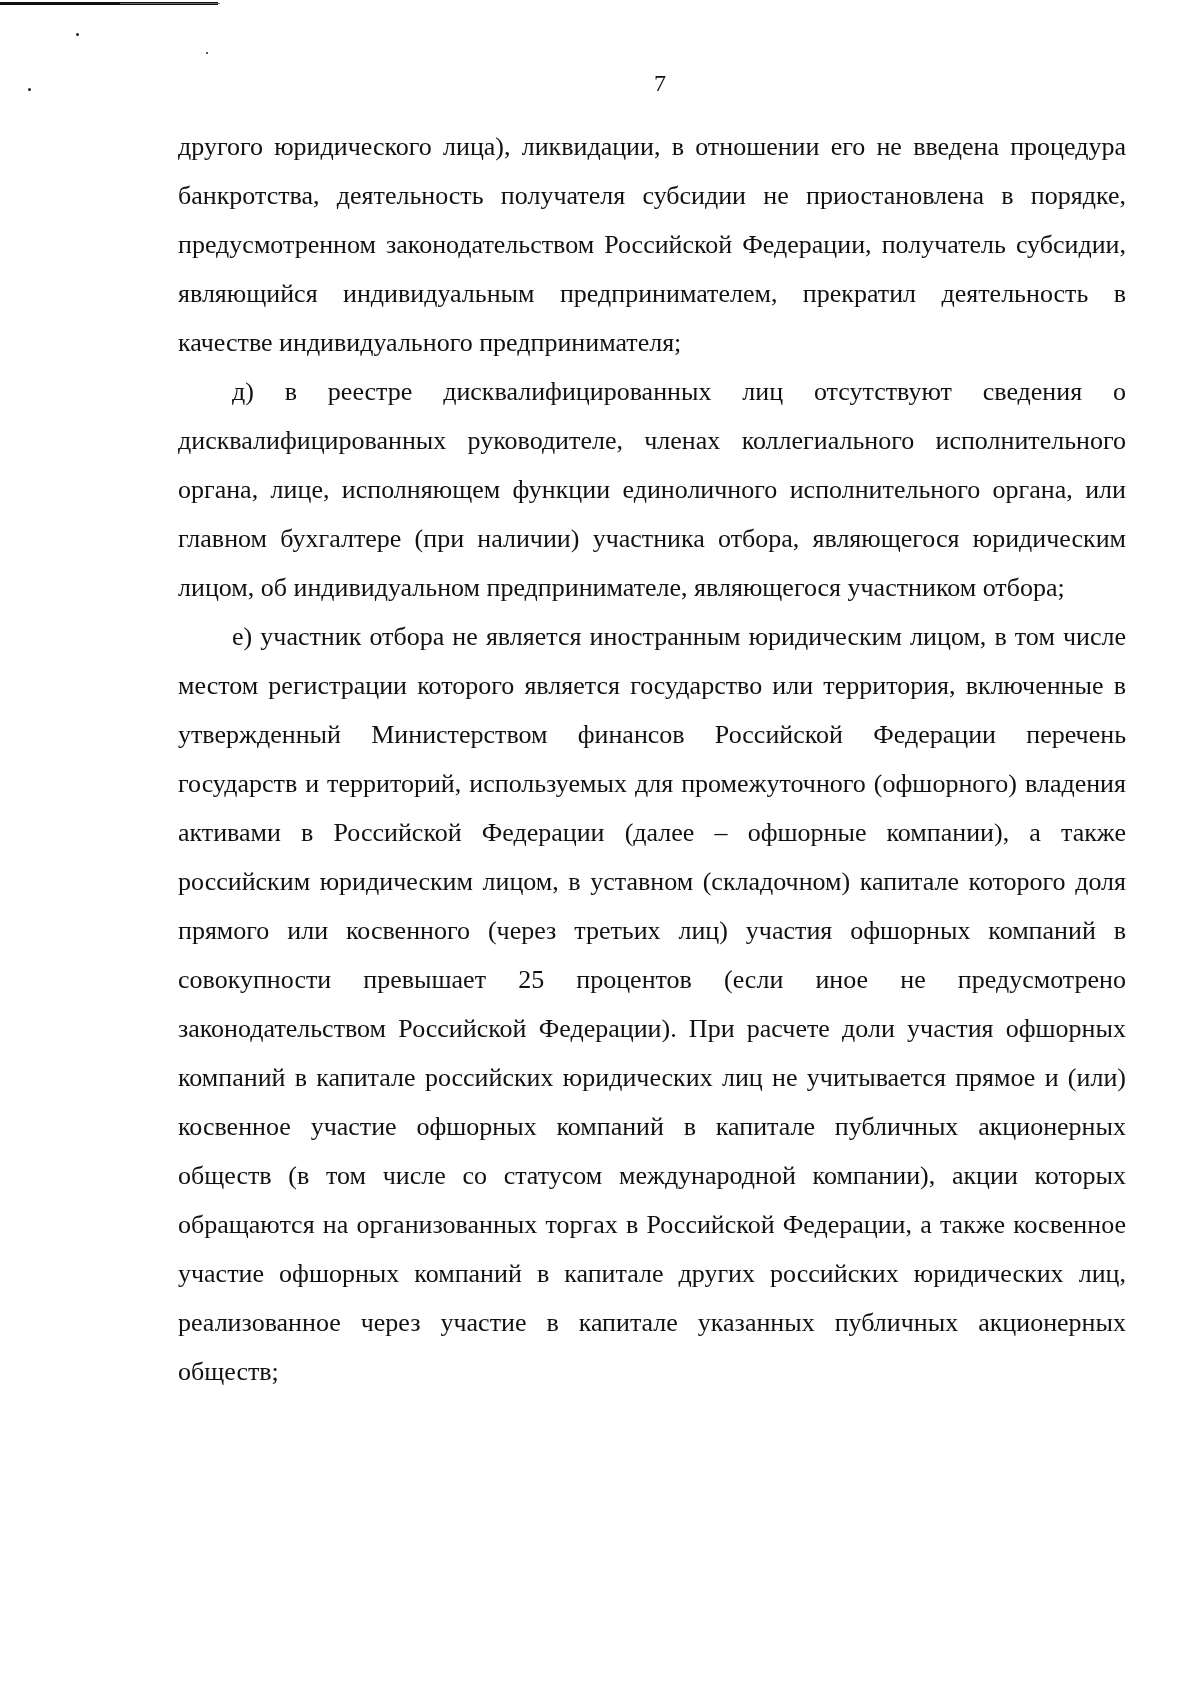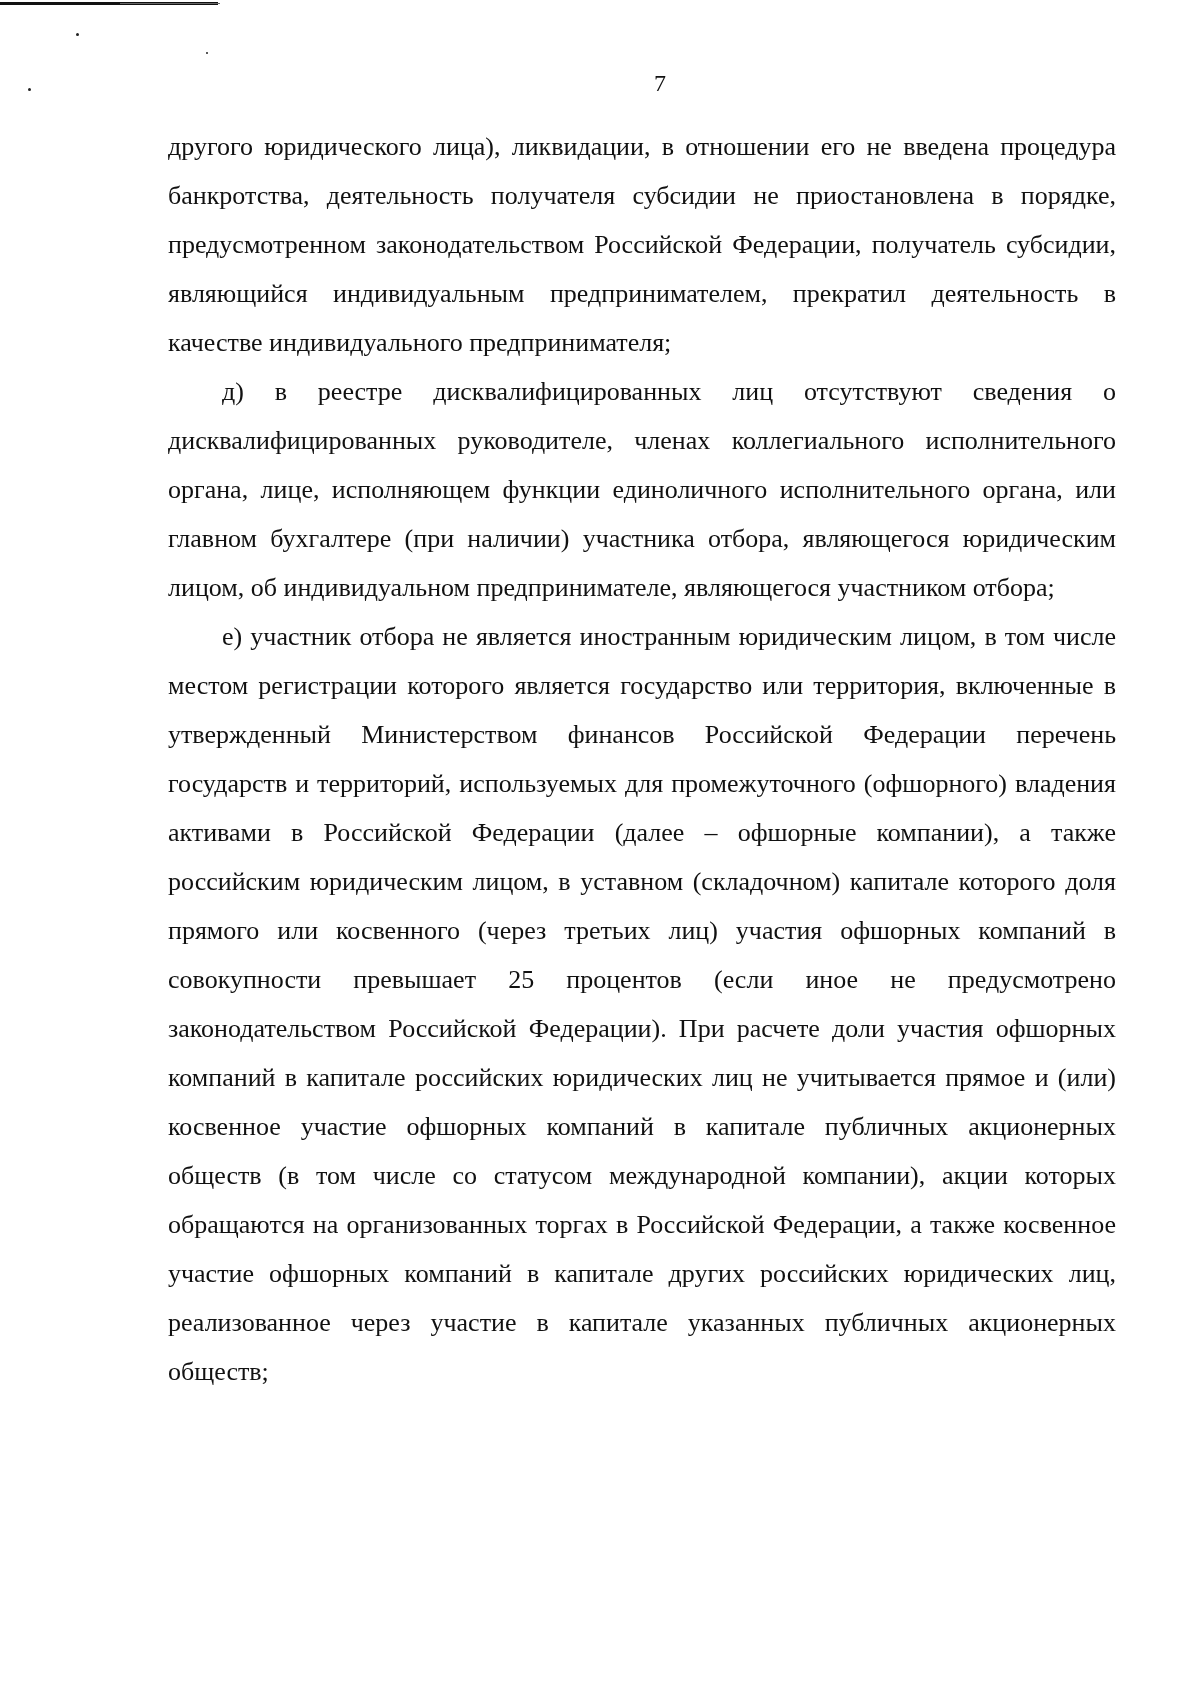--- a/index.html
+++ b/index.html
@@ -1,21 +1,21 @@
 <!DOCTYPE html>
 <html><head>
 <meta charset="utf-8">
 <style>
   html, body { margin: 0; padding: 0; background: #ffffff; }
   body { width: 1200px; height: 1697px; position: relative; overflow: hidden;
          font-family: "Liberation Serif", serif; color: #111; }
   .top-rule { position: absolute; left: 0; top: 2px; width: 218px; height: 3px; background: #111; }
   .top-rule-thin { position: absolute; left: 120px; top: 3px; width: 100px; height: 1px; background: #666; }
   .page-number { position: absolute; left: 0; width: 1320px; top: 70px; text-align: center; font-size: 24px; }
-  .text-block { position: absolute; left: 168px; width: 948px; top: 122px;
+  .text-block { position: absolute; left: 178px; width: 948px; top: 122px;
                 font-size: 26px; line-height: 49px; text-align: justify; }
   .para { margin: 0; }
   .para.indent { text-indent: 54px; }
   .speck { position: absolute; width: 3px; height: 3px; background: #222; border-radius: 50%; }
 </style>
 </head>
 <body>
 
 <div class="top-rule"></div>
 <div class="top-rule-thin"></div>

